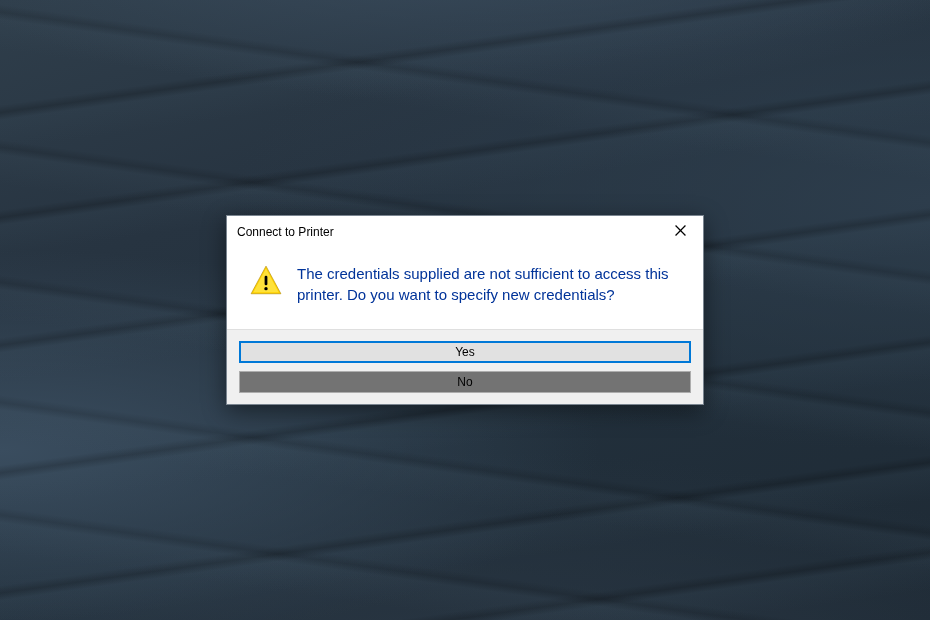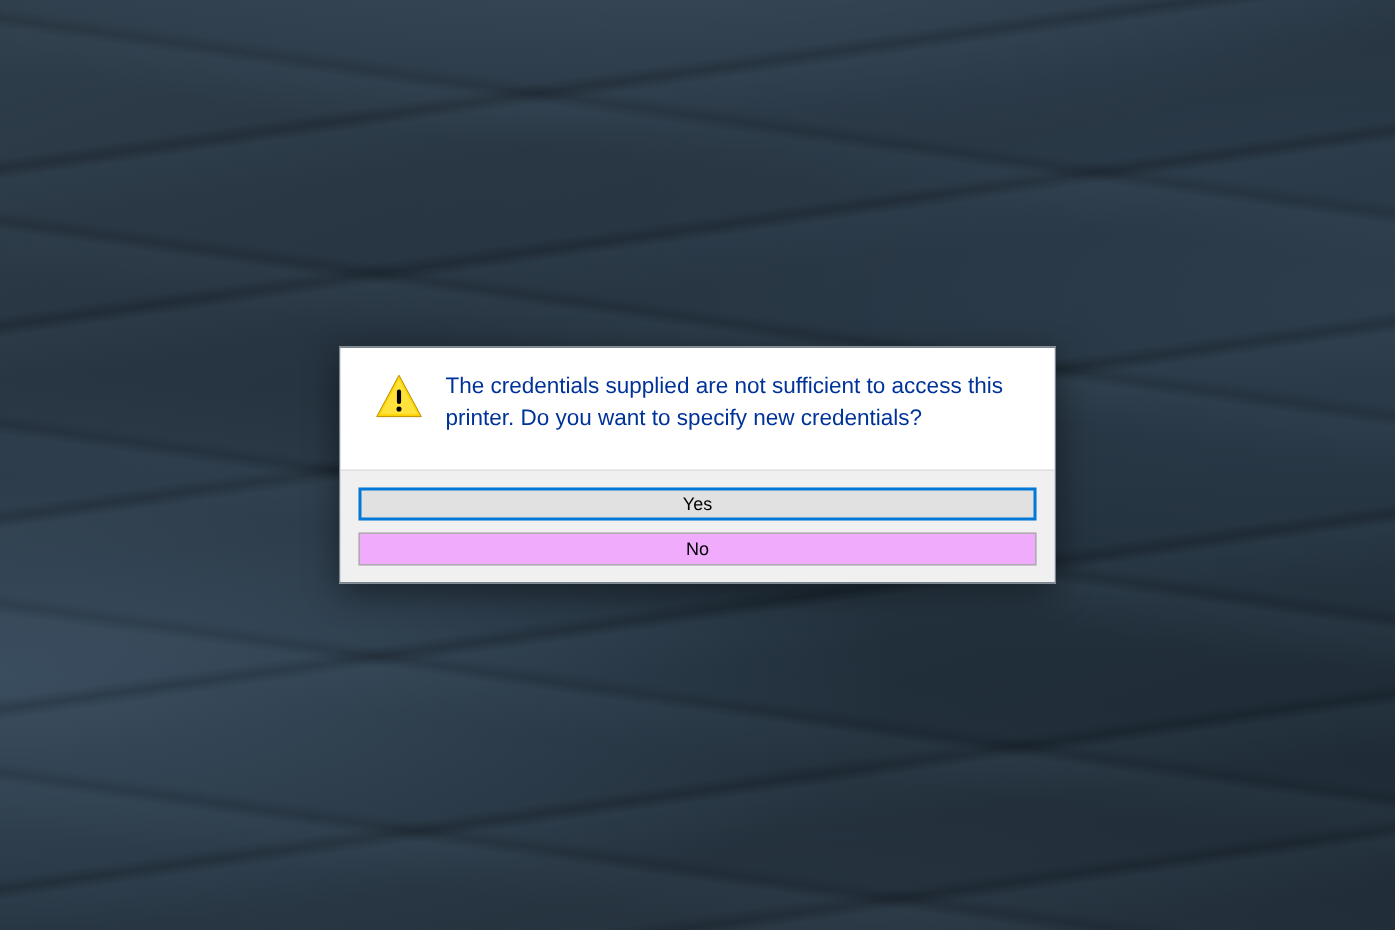--- a/index.html
+++ b/index.html
@@ -113,39 +113,50 @@
       display: flex;
       justify-content: flex-end;
       gap: 8px;
       flex-direction: column;
     }
     .btn {
       min-width: 86px;
       height: 22px;
       font-family: inherit;
       font-size: 12px;
-      background: #f0abfc;
+      background: #737373;
       border: 1px solid #adadad;
       display: flex;
       align-items: center;
       justify-content: center;
       cursor: default;
     }
     .btn.default {
       border: 2px solid #0078d7;
       background: #e1e1e1;
     }
   </style>
 </head>
 <body>
 
 <div class="desktop">
 
   <div class="dialog">
 
+    <div class="titlebar">
+      <span class="titlebar-title">Connect to Printer</span>
+      <div class="close-btn">
+        <span>
+          <svg viewBox="0 0 10 10">
+            <line x1="0.5" y1="0.5" x2="9.5" y2="9.5" stroke="#000" stroke-width="1.1"></line>
+            <line x1="9.5" y1="0.5" x2="0.5" y2="9.5" stroke="#000" stroke-width="1.1"></line>
+          </svg>
+        </span>
+      </div>
+    </div>
 
     <div class="content">
       <div class="icon-area">
         <svg width="34" height="34" viewBox="0 0 32 32">
           <polygon points="16,2 30,28 2,28" fill="#ffd200" stroke="#b38b00" stroke-width="0.6"></polygon>
           <polygon points="16,4.5 27.8,26.5 4.2,26.5" fill="#ffe23a"></polygon>
           <rect x="14.7" y="11" width="2.6" height="9" rx="1.2" fill="#000"></rect>
           <circle cx="16" cy="23.2" r="1.6" fill="#000"></circle>
         </svg>
       </div>

